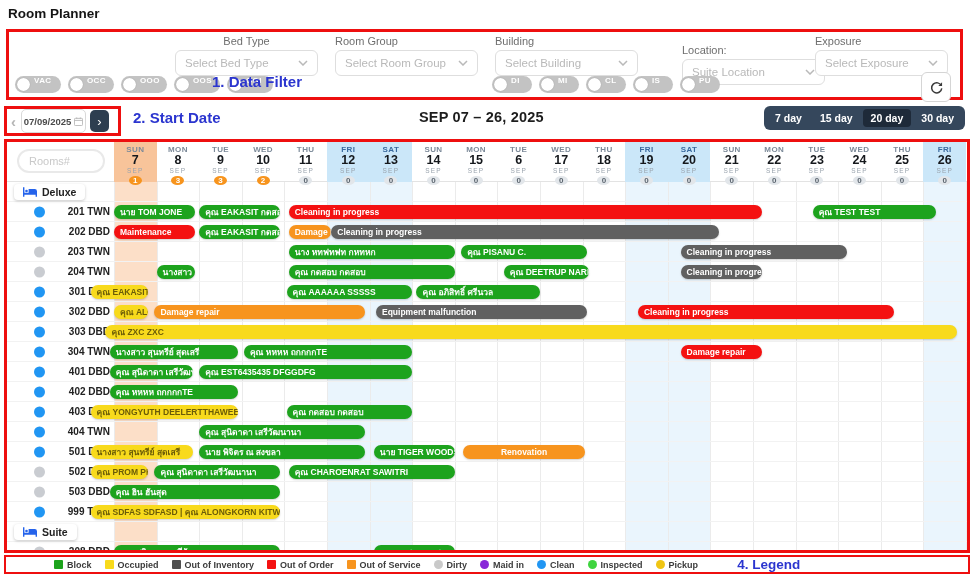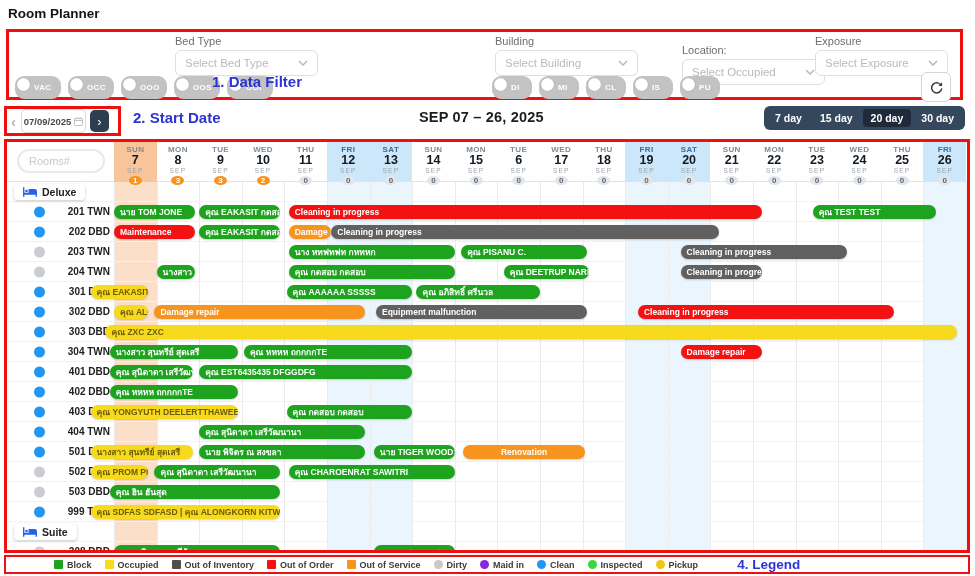--- a/index.html
+++ b/index.html
@@ -10,21 +10,21 @@
 
   
   #filter-box{left:6px;top:29px;width:957px;height:71px}
   .filter-group{position:absolute;top:3px}
   .filter-label{font-size:11px;color:#6e6e6e;margin-bottom:3px}
   .select-box{height:26px;border:1px solid #dedede;border-radius:6px;background:#fff;display:flex;align-items:center;justify-content:space-between;padding:0 9px;box-sizing:border-box;cursor:pointer}
   .select-ph{font-size:11.5px;color:#b9b9b9;white-space:nowrap;overflow:hidden}
   .toggles{position:absolute;display:flex;gap:7px}
   #toggles-left{left:6px;top:44px}
   #toggles-right{left:483px;top:44px}
-  .toggle{height:23px;border-radius:9px;background:#c3c3c3;position:relative;display:flex;align-items:center;cursor:pointer}
+  .toggle{height:17px;border-radius:9px;background:#c3c3c3;position:relative;display:flex;align-items:flex-start;cursor:pointer}
   .knob{position:absolute;left:2px;top:2px;width:13px;height:13px;border-radius:50%;background:#fff;box-shadow:0 0 1px rgba(0,0,0,.3)}
   .tlabel{margin-left:19px;font-size:8px;font-weight:bold;color:#fff;letter-spacing:.4px}
   #refresh-btn{position:absolute;right:9px;top:40px;width:28px;height:28px;border:1px solid #d5d5d5;border-radius:6px;background:#fff;display:flex;align-items:center;justify-content:center;cursor:pointer}
   #annotation-1{left:212px;top:73px;font-size:15px}
 
   
   #date-box{left:4px;top:106px;width:117px;height:30px;display:flex;align-items:center;gap:4px;padding:0 3px}
   #prev-chevron{color:#b5b5b5;font-size:15px;font-weight:bold;cursor:pointer;padding:0 1px}
   #date-field{width:63px;height:22px;border:1px solid #d9d9d9;border-radius:5px;background:#fff;display:flex;align-items:center;justify-content:center;gap:3px;font-size:9.5px;font-weight:bold;color:#4a4a4a;cursor:pointer}
   #next-btn{width:19px;height:22px;background:#2d3e50;border-radius:5px;color:#fff;display:flex;align-items:center;justify-content:center;font-size:13px;cursor:pointer}
@@ -61,42 +61,51 @@
   .sw.circle{border-radius:50%}
   #annotation-4{font-size:13.5px;font-weight:bold;color:#2b35cf;margin-left:26px;line-height:14px}
 </style>
 </head>
 <body>
 
 <div id="page-title">Room Planner</div>
 
 <div id="filter-box" class="red-box">
   <div id="filter-groups" style="position:absolute;inset:0">
-      <div class="filter-group" style="left: 166px; width: 143px;">
+      <div class="filter-group" style="left: 166px; width: 143px; text-align: center;">
         <div class="filter-label">Bed Type</div>
         <div class="select-box">
           <div class="select-ph">Select Bed Type</div>
+          <svg width="10" height="6" viewBox="0 0 10 6">
+            <path d="M1 1l4 4 4-4" stroke="#b9b9b9" stroke-width="1.5" fill="none"></path>
+          </svg>
+        </div>
+      </div>
+      <div class="filter-group" style="left: 326px; width: 143px;">
+        <div class="filter-label">Room Group</div>
+        <div class="select-box">
+          <div class="select-ph">Select Room Group</div>
           <svg width="10" height="6" viewBox="0 0 10 6">
             <path d="M1 1l4 4 4-4" stroke="#b9b9b9" stroke-width="1.5" fill="none"></path>
           </svg>
         </div>
       </div>
       <div class="filter-group" style="left: 486px; width: 143px;">
         <div class="filter-label">Building</div>
         <div class="select-box">
           <div class="select-ph">Select Building</div>
           <svg width="10" height="6" viewBox="0 0 10 6">
             <path d="M1 1l4 4 4-4" stroke="#b9b9b9" stroke-width="1.5" fill="none"></path>
           </svg>
         </div>
       </div>
       <div class="filter-group" style="left: 673px; width: 143px; margin-top: 9px;">
         <div class="filter-label">Location:</div>
         <div class="select-box">
-          <div class="select-ph">Select Occupied</div>
+          <div class="select-ph">Suite Location</div>
           <svg width="10" height="6" viewBox="0 0 10 6">
             <path d="M1 1l4 4 4-4" stroke="#b9b9b9" stroke-width="1.5" fill="none"></path>
           </svg>
         </div>
       </div>
       <div class="filter-group" style="left: 806px; width: 133px;">
         <div class="filter-label">Exposure</div>
         <div class="select-box">
           <div class="select-ph">Select Exposure</div>
           <svg width="10" height="6" viewBox="0 0 10 6">
@@ -421,21 +430,21 @@
       </div>
       <div class="p-row" style="top: 280px; height: 20px;">
         <div class="room-dot" style="background: rgb(33, 150, 243);"></div>
         <div class="room-label">404 TWN</div>
         <div class="bar" style="left: 192.2px; width: 166.14px; background: rgb(29, 163, 29);">คุณ สุนิดาดา เสรีวัฒนานา</div>
       </div>
       <div class="p-row" style="top: 300px; height: 20px;">
         <div class="room-dot" style="background: rgb(33, 150, 243);"></div>
         <div class="room-label">501 DBD</div>
         <div class="bar" style="left: 83.57px; width: 102.24px; background: rgb(248, 218, 28); color: rgb(107, 92, 7);">นางสาว สุนทรีย์ สุดเสรี</div>
-        <div class="bar" style="left: 192.2px; width: 166.14px; background: rgb(29, 163, 29);">นาย พิจิตร ณ สงขลา</div>
+        <div class="bar" style="left: 192.2px; width: 166.14px; background: rgb(29, 163, 29); font-family: Liberation Serif, serif;">นาย พิจิตร ณ สงขลา</div>
         <div class="bar" style="left: 366.86px; width: 80.94px; background: rgb(29, 163, 29);">นาย TIGER WOODS</div>
         <div class="bar" style="left: 456.32px; width: 121.41px; background: rgb(247, 148, 30); text-align: center;">Renovation</div>
       </div>
       <div class="p-row" style="top: 320px; height: 20px;">
         <div class="room-dot" style="background: rgb(201, 204, 209);"></div>
         <div class="room-label">502 DBD</div>
         <div class="bar" style="left: 83.57px; width: 57.51px; background: rgb(248, 218, 28); color: rgb(107, 92, 7);">คุณ PROM PRASI</div>
         <div class="bar" style="left: 147.47px; width: 125.67px; background: rgb(29, 163, 29);">คุณ สุนิดาดา เสรีวัฒนานา</div>
         <div class="bar" style="left: 281.66px; width: 166.14px; background: rgb(29, 163, 29);">คุณ CHAROENRAT SAWITRI</div>
       </div>

